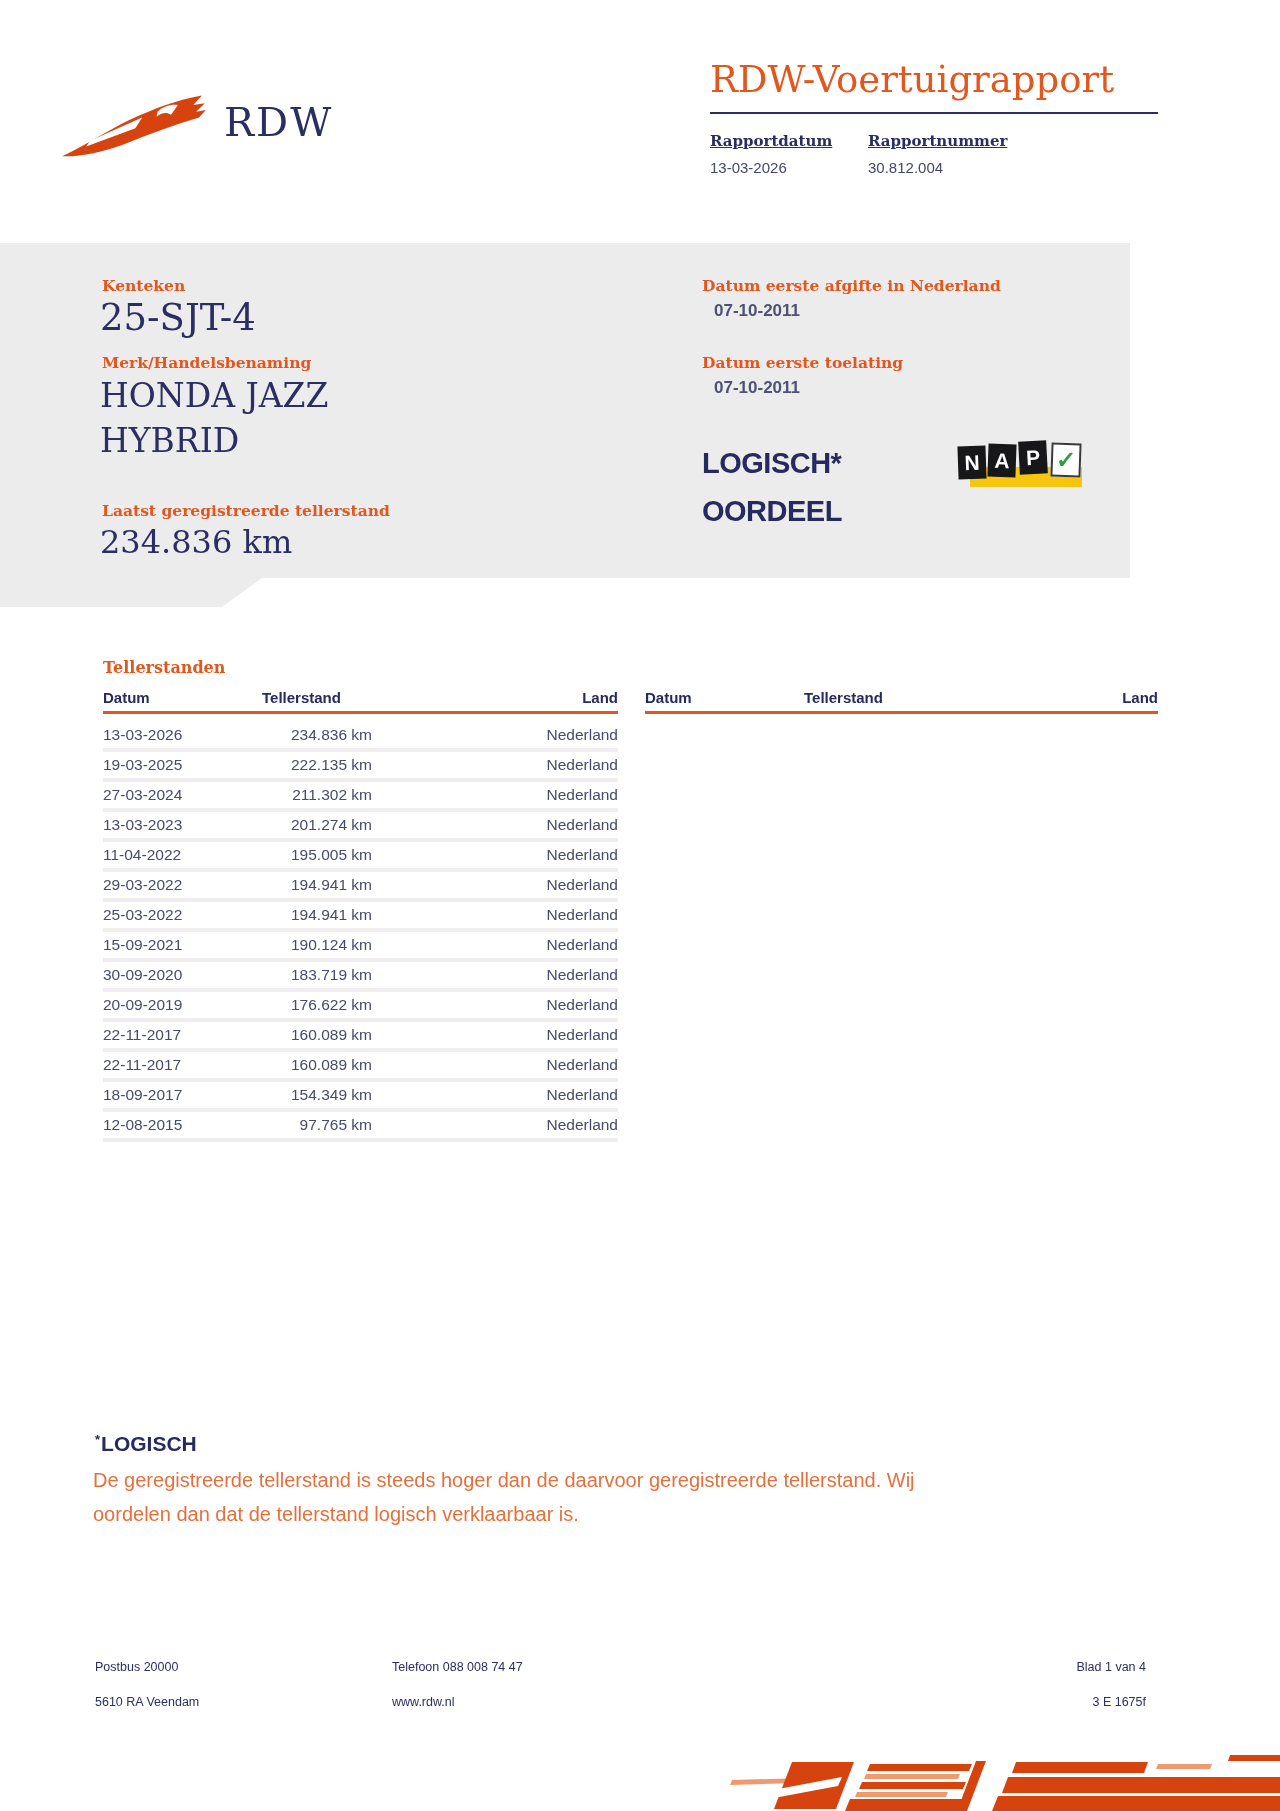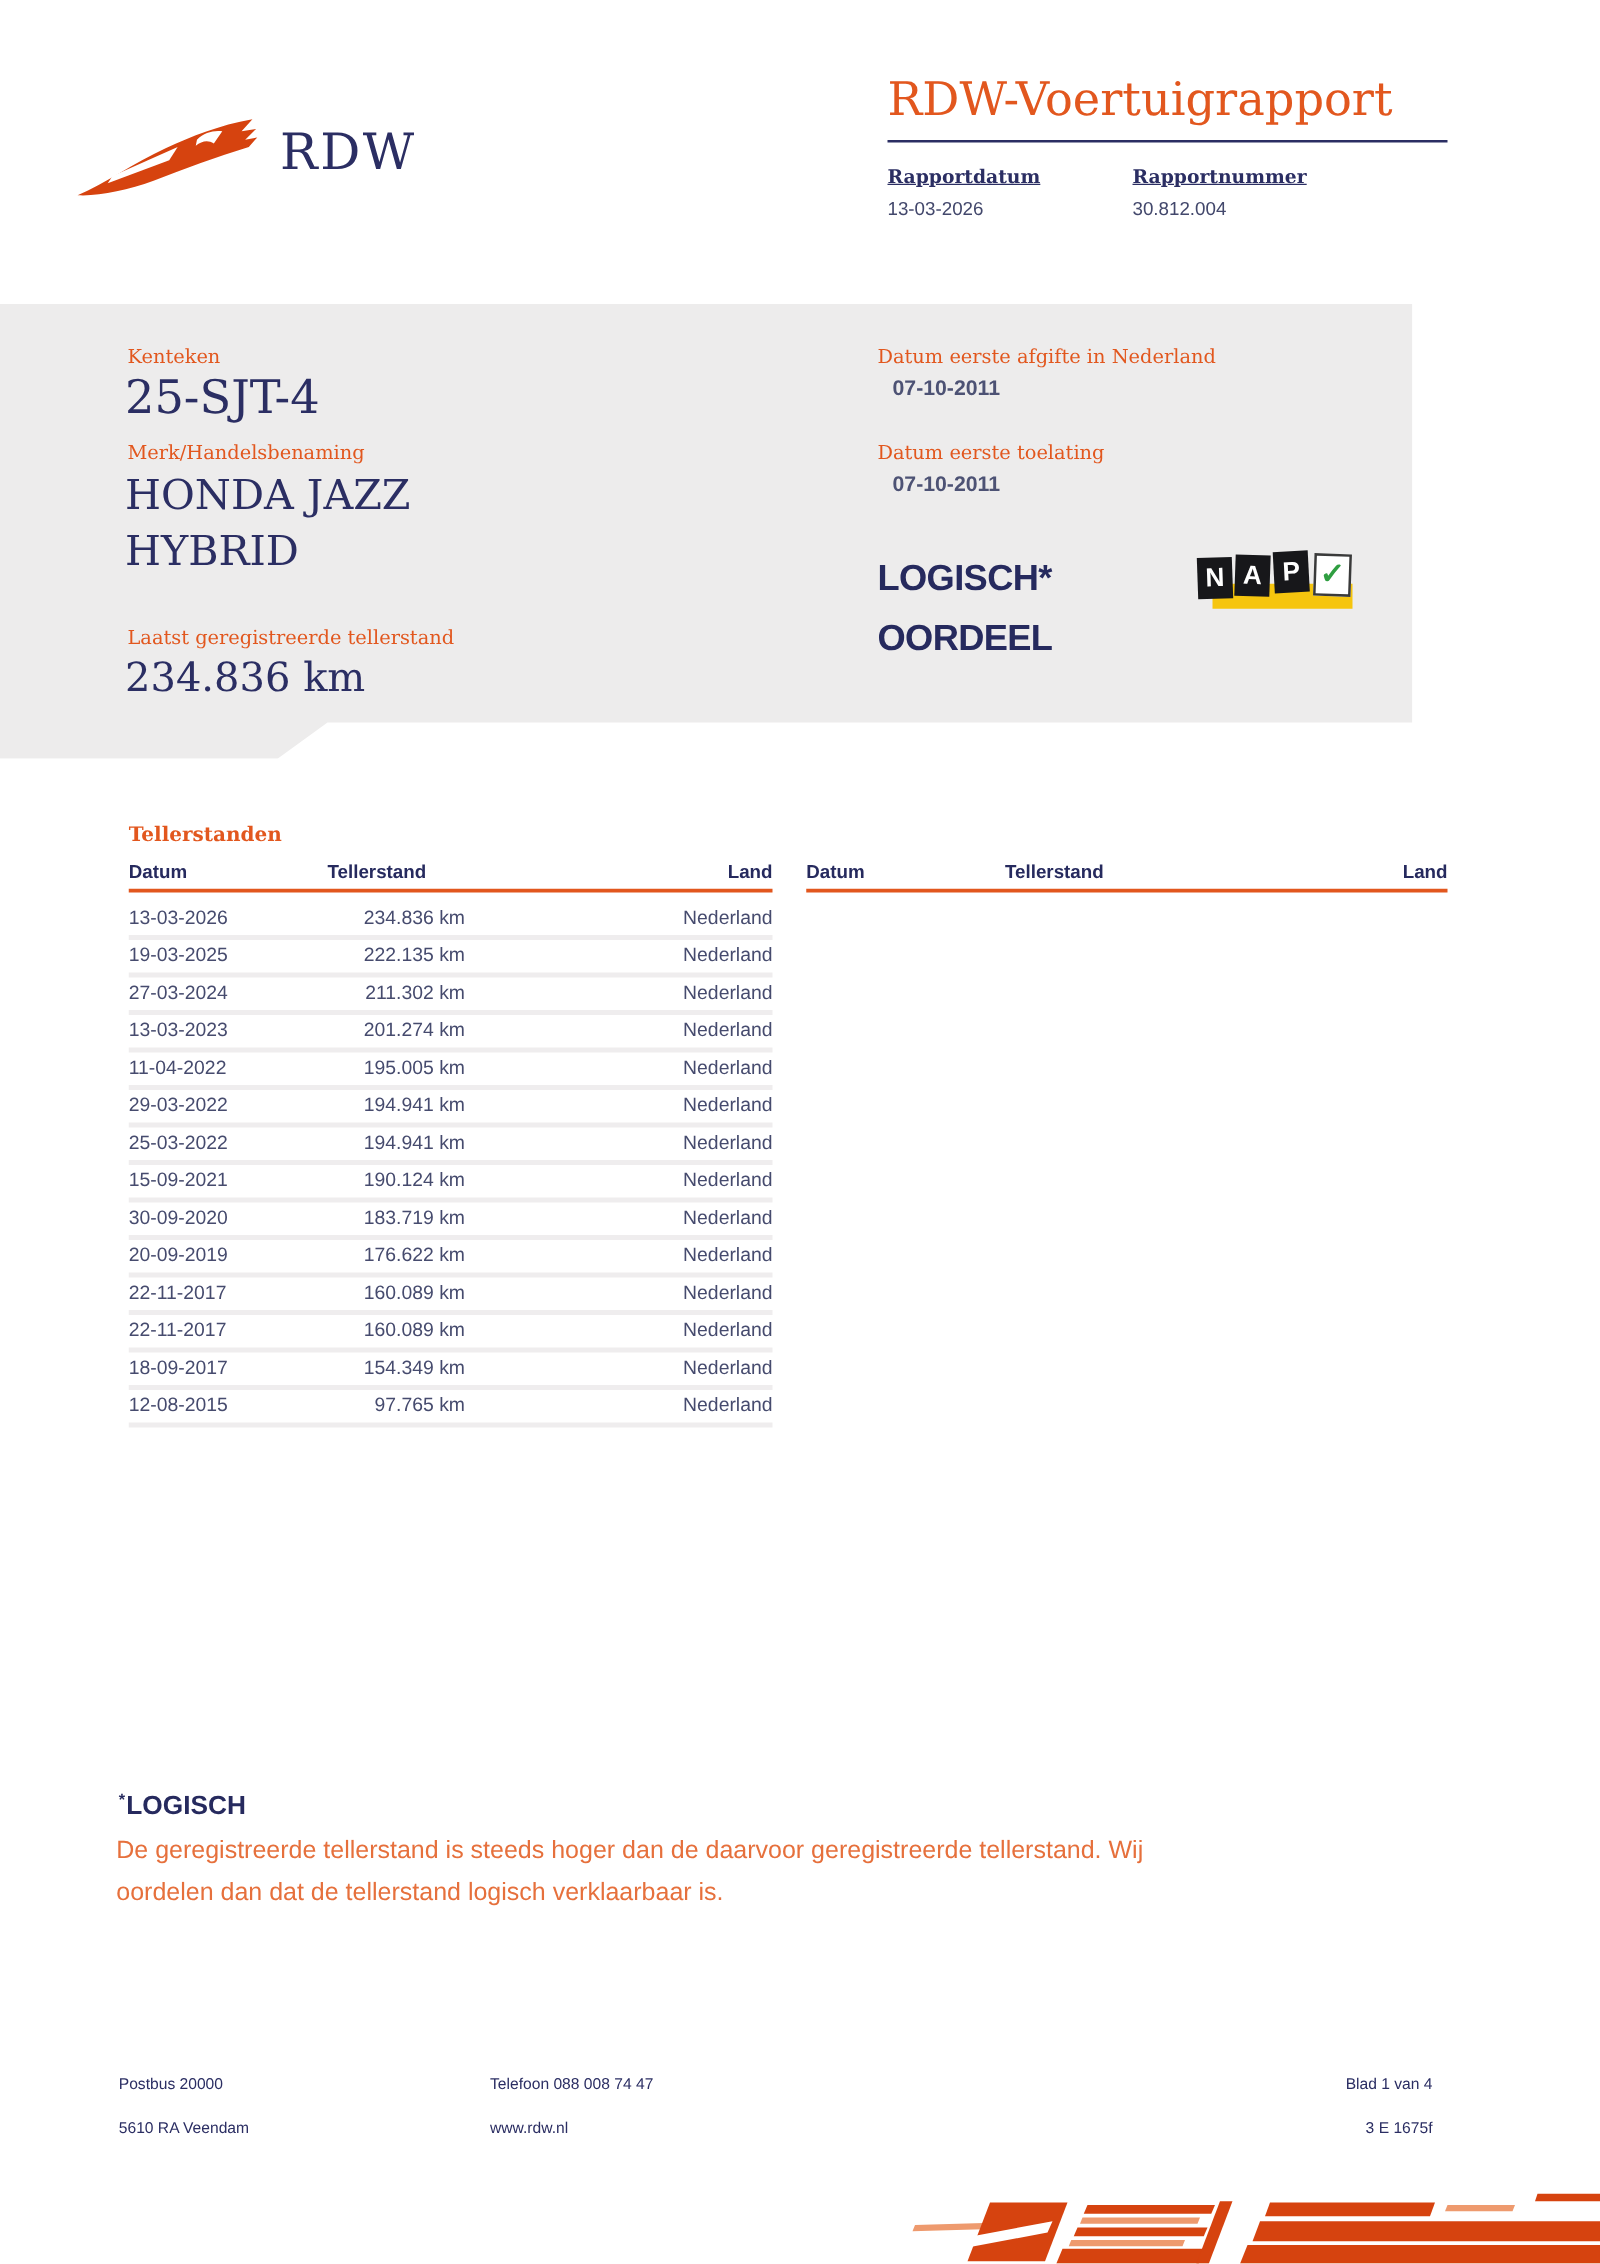--- a/index.html
+++ b/index.html
@@ -8,30 +8,30 @@
 
   
   .logo-swoosh{position:absolute;left:56px;top:80px;width:152px;height:82px;}
   .logo-text{position:absolute;left:224px;top:44px;font-family:"DejaVu Serif",serif;
              font-size:40px;line-height:60px;color:#2b2e63;letter-spacing:2px;margin-top:48px;}
   .doc-title{position:absolute;left:710px;top:56px;font-family:"DejaVu Serif",serif;
              font-size:37px;line-height:48px;color:#e2571e;font-weight:500;white-space:nowrap;}
   .meta-rule{position:absolute;left:710px;top:112px;width:448px;height:2px;background:#2b2e63;}
   .meta{position:absolute;left:710px;top:132px;width:448px;display:flex;}
   .meta-item{width:158px;margin-right:0;}
-  .meta-item + .meta-item{width:auto;margin-left:38px;}
+  .meta-item + .meta-item{width:auto;}
   .meta-label{font-family:"DejaVu Serif",serif;font-weight:bold;font-size:15px;color:#2b2e63;
               text-decoration:underline;white-space:nowrap;}
   .meta-value{margin-top:9px;font-size:15px;color:#43486c;}
 
   
   .panel{position:absolute;left:0;top:243px;width:1130px;height:364px;background:#edecec;
          clip-path:polygon(0 0,100% 0,100% 335px,262px 335px,222px 364px,0 364px);}
   .p-abs{position:absolute;}
-  .klabel{font-family:"DejaVu Serif",serif;font-weight:normal;font-size:15.5px;color:#e2571e;white-space:nowrap;text-align:right;}
+  .klabel{font-family:"DejaVu Serif",serif;font-weight:bold;font-size:15.5px;color:#e2571e;white-space:nowrap;text-align:right;}
   .serif-val{font-family:"DejaVu Serif",serif;color:#2b2e63;white-space:nowrap;}
   .kenteken-val{font-size:37px;}
   .merk-val{font-size:33px;line-height:45px;}
   .teller-val{font-size:32px;}
   .sans-val{font-size:17px;font-weight:bold;color:#4d5274;margin-left:12px;}
   .oordeel{font-size:29px;line-height:48px;font-weight:bold;color:#262a5e;letter-spacing:-0.5px;}
 
   
   .nap{position:absolute;left:958px;top:198px;width:130px;height:50px;}
   .nap-bar{position:absolute;left:12px;top:26px;width:112px;height:20px;background:#f6c50e;}

